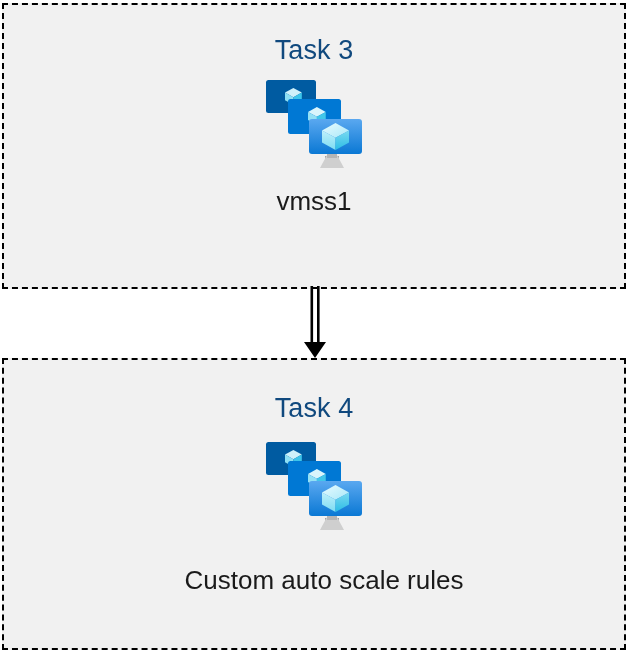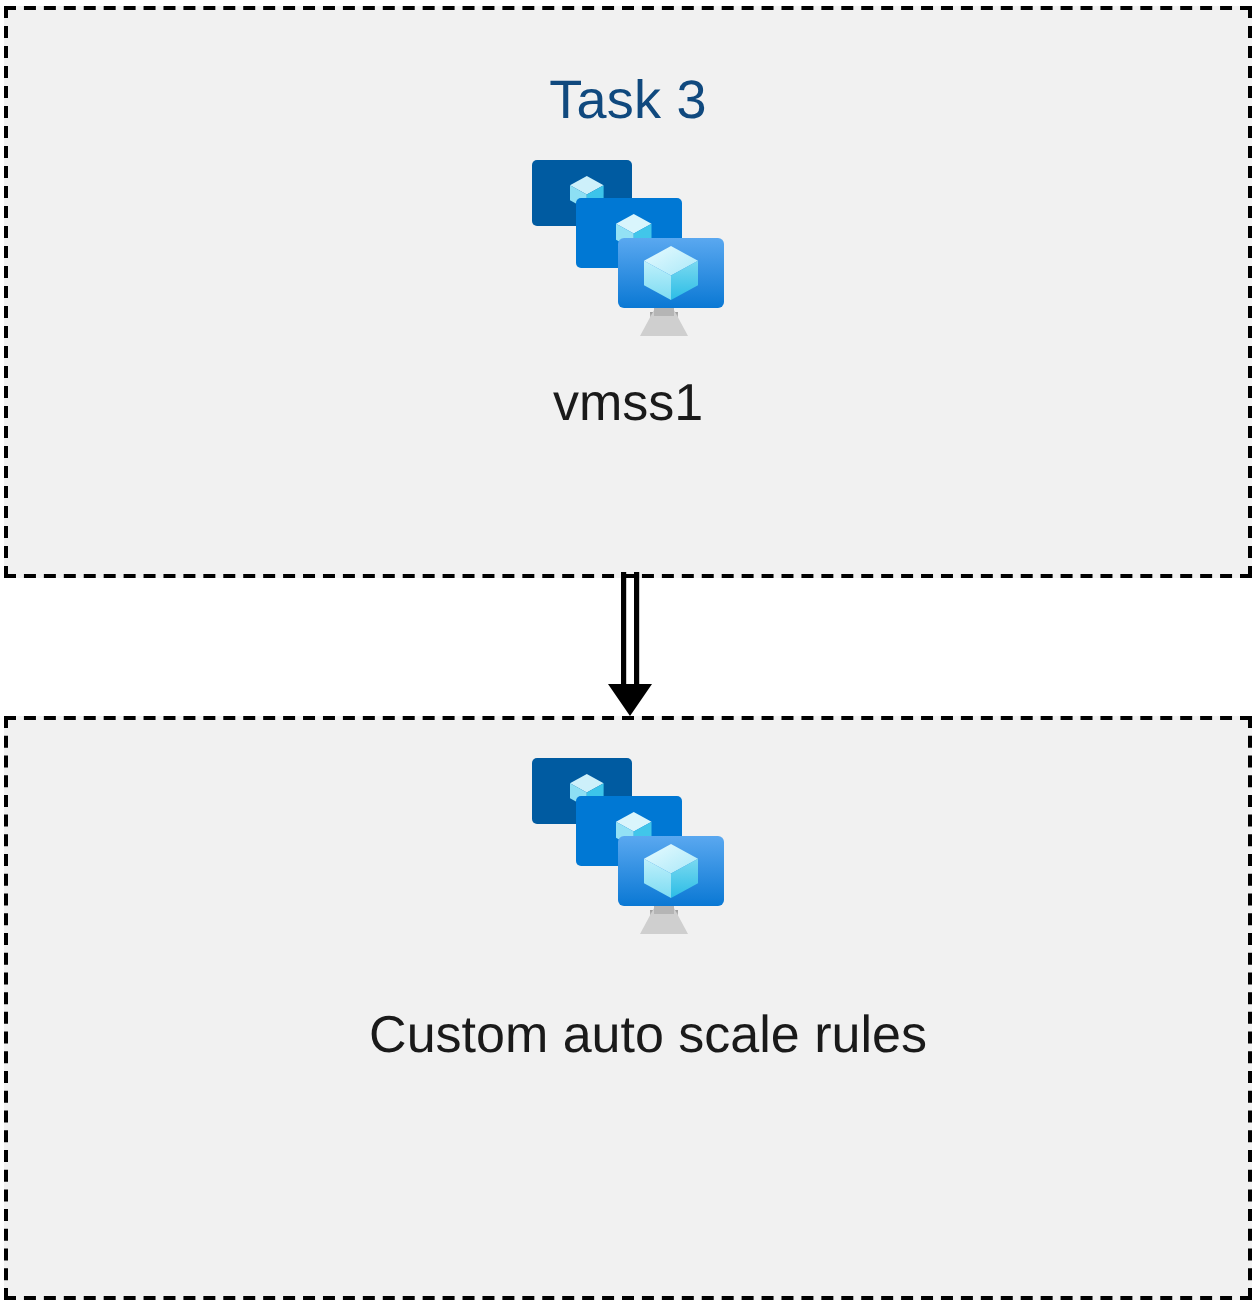--- a/index.html
+++ b/index.html
@@ -161,20 +161,21 @@
   <svg id="connector-arrow" viewBox="0 0 40 74" xmlns="http://www.w3.org/2000/svg">
 
     <rect x="15.5" y="0" width="2.6" height="58" fill="#000000"></rect>
     <rect x="22.0" y="0" width="2.6" height="58" fill="#000000"></rect>
 
     <path d="M9 56 L31 56 L20 72 Z" fill="#000000"></path>
   </svg>
 
   <div class="task-box" id="box-task4">
 
+    <div class="task-title">Task 4</div>
 
     <svg class="vmss-icon" width="98" height="92" viewBox="0 0 98 92" xmlns="http://www.w3.org/2000/svg">
       <defs>
         <linearGradient id="frontMon4" x1="0" y1="0" x2="0" y2="1">
           <stop offset="0%" stop-color="#5aa8f0"></stop>
           <stop offset="100%" stop-color="#0a78d4"></stop>
         </linearGradient>
         <linearGradient id="cubeTopL4" x1="0" y1="0" x2="1" y2="1">
           <stop offset="0%" stop-color="#e8fbff"></stop>
           <stop offset="100%" stop-color="#a9e8f8"></stop>

